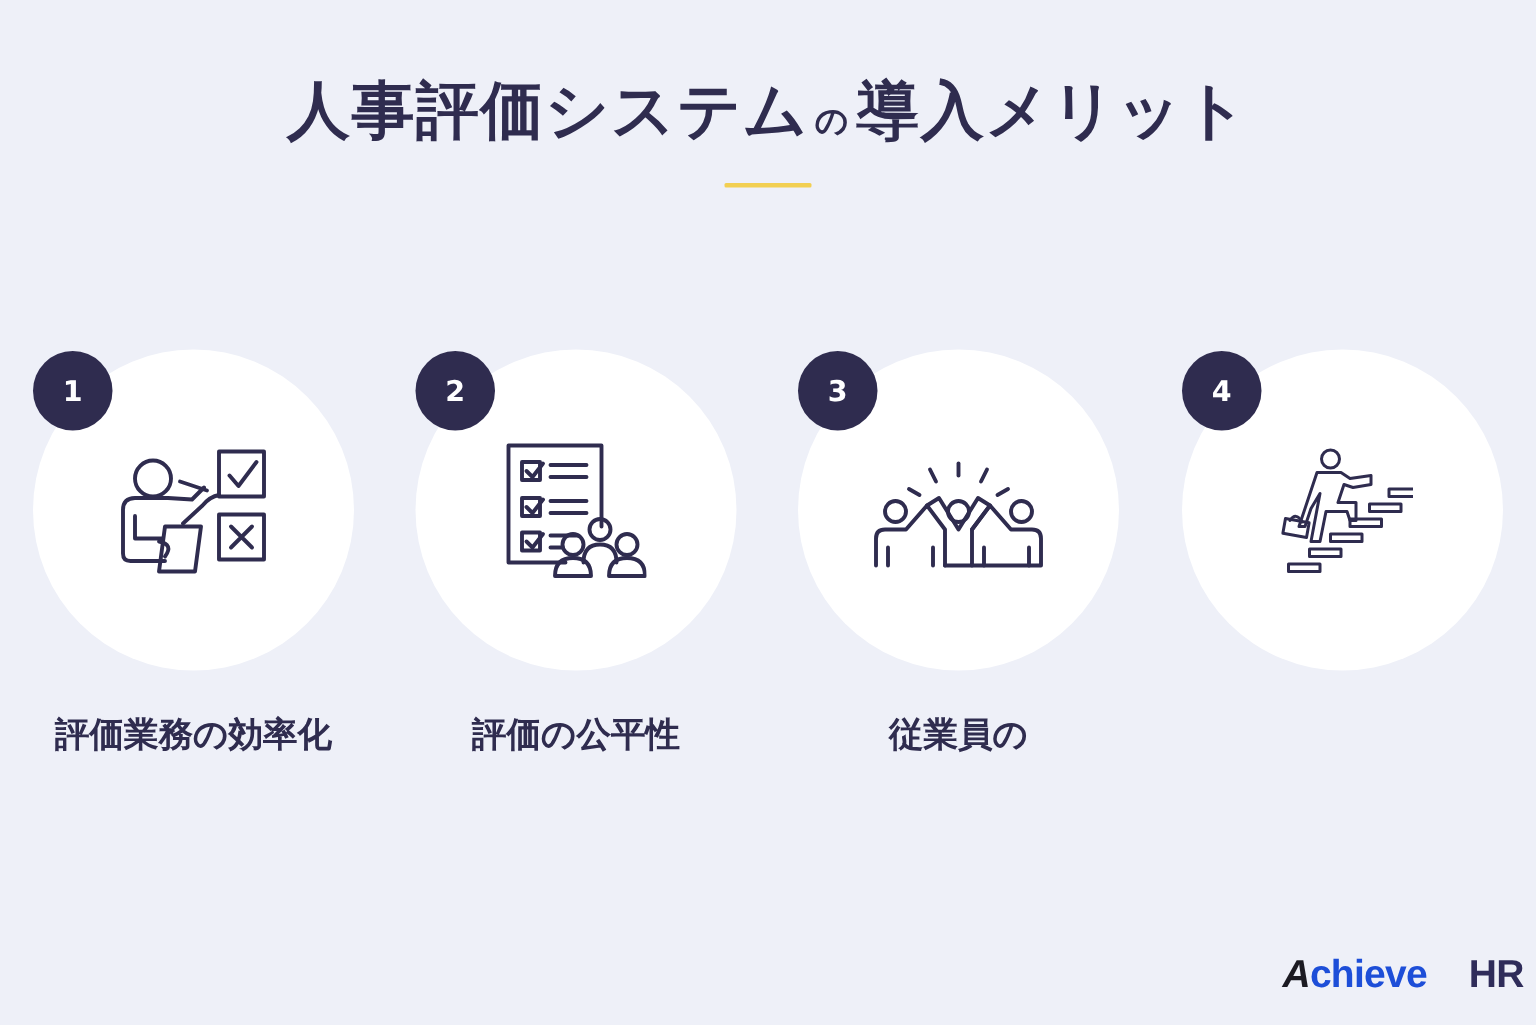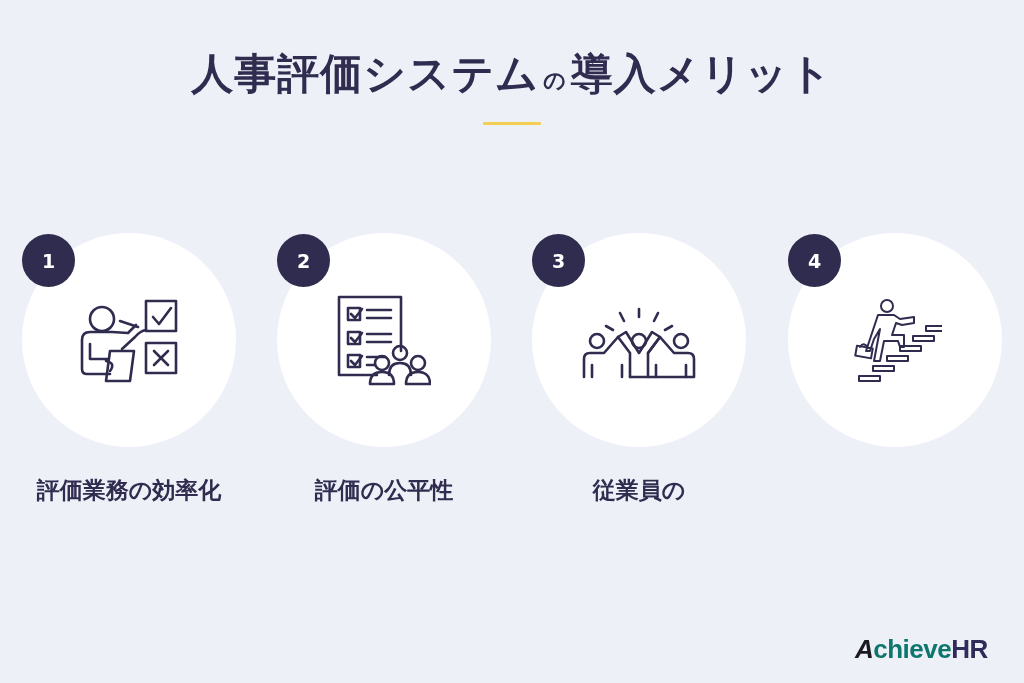--- a/index.html
+++ b/index.html
@@ -37,22 +37,22 @@
       text-align: center; font-weight: bold; font-size: 23px; line-height: 32px;
       color: #2f2c4f; white-space: nowrap;
     }
     .label.wide { left: -20px; width: 254px; }
     .logo {
       position: absolute; left: 855px; top: 634px; height: 30px;
       font-family: "Liberation Sans", sans-serif; font-weight: bold; font-size: 26px;
       line-height: 30px; letter-spacing: -0.5px; white-space: nowrap;
     }
     .logo .a { color: #1b1a22; font-style: italic; }
-    .logo .b { color: #0f766e; }
-    .logo .hr { color: #2f2c5a; }
+    .logo .b { color: #1d4ed8; }
+    .logo .hr { color: #2f2c5a; margin-left: 28px; }
   </style>
 </head>
 <body>
 
 <div class="title">
   <span>人事評価システム</span><span class="small">の</span><span>導入メリット</span>
 </div>
 <div class="rule"></div>
 
 <div class="card" style="left:22px;">

